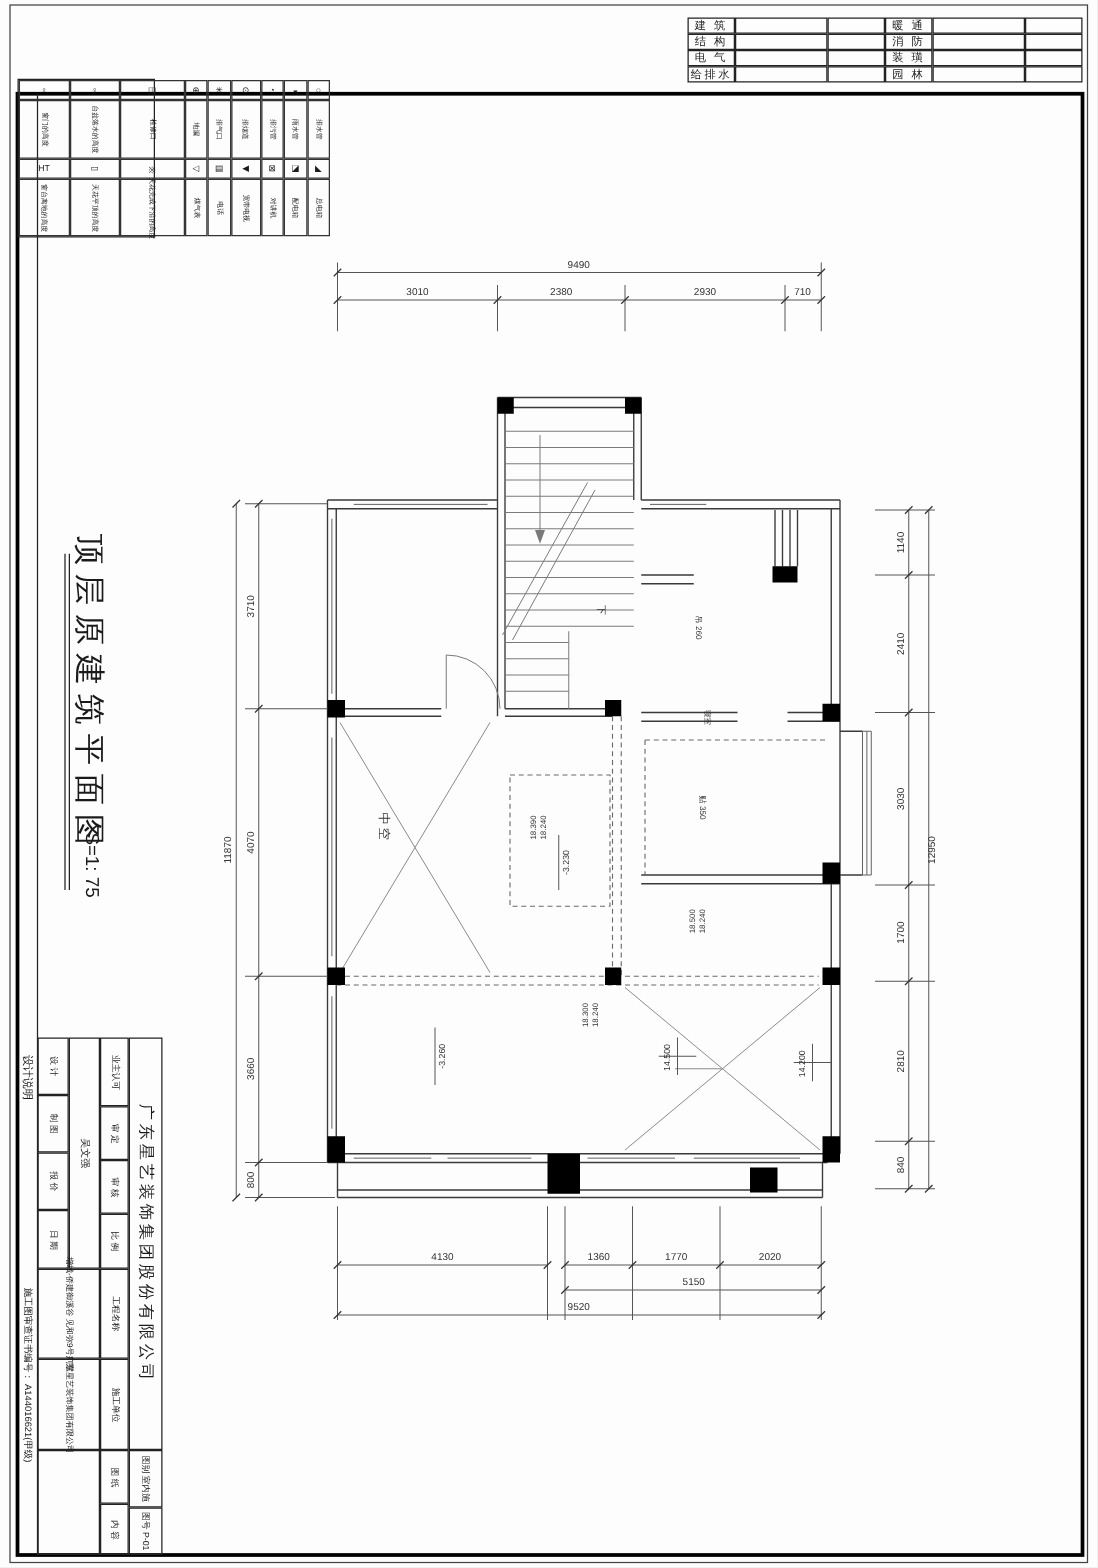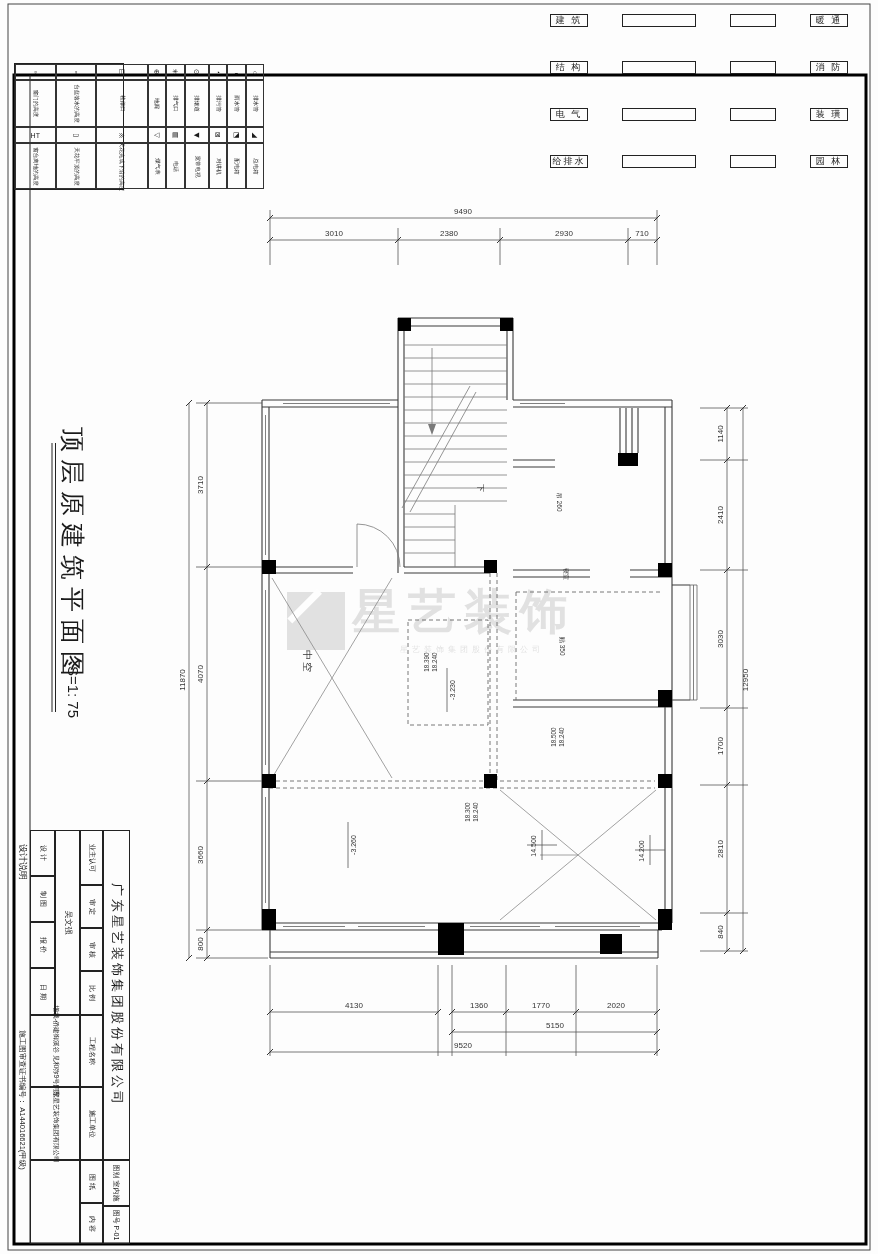--- a/index.html
+++ b/index.html
@@ -8,21 +8,21 @@
   .abs{position:absolute;}
   .cell{position:absolute;border:1px solid #222;box-sizing:border-box;display:flex;
         align-items:center;justify-content:center;overflow:visible;background:transparent;}
   .r90{transform:rotate(90deg);white-space:nowrap;display:inline-block;}
   .rot{position:absolute;transform:translate(-50%,-50%) rotate(90deg);white-space:nowrap;} .f65{font-size:6.5px;} .f7{font-size:7px;}
   .f75{font-size:7.5px;} .f8{font-size:8px;} .f9{font-size:9px;}
   .f13{font-size:13px;letter-spacing:3px;} .f15{font-size:15px;}
   .title-big{font-size:25px;letter-spacing:7px;font-weight:500;}
   
   #disc{left:550px;top:14px;width:316px;height:52px;display:grid;
-        grid-template-columns:38px 74px 46px 38px 74px 46px;grid-auto-rows:13px;gap:34px;}
+        grid-template-columns:38px 74px 46px 38px 74px 46px;grid-auto-rows:13px;}
   #disc div{border:1px solid #222;box-sizing:border-box;font-size:9px;display:flex;
         align-items:center;justify-content:center;letter-spacing:2px;}
   
   #legend{left:14px;top:63px;width:110px;height:127px;display:grid;
           grid-template-columns:repeat(9,1fr);border:1px solid #222;box-sizing:border-box;}
   .lcol{display:grid;grid-template-rows:16px 47px 16px 46px;}
   .lcol>div{border:0.5px solid #333;box-sizing:border-box;display:flex;align-items:center;
             justify-content:center;overflow:hidden;font-size:7px;}
   .lcol .lbl{font-size:5.5px;overflow:visible;}
   
@@ -33,27 +33,20 @@
   #wmtext{position:absolute;left:70px;top:8px;font-size:48px;font-weight:bold;
           color:#c6c6c6;letter-spacing:8px;}
   #wmsub{position:absolute;left:118px;top:72px;font-size:8px;color:#c6c6c6;letter-spacing:4px;}
   svg text{font-family:"Liberation Sans",sans-serif;fill:#333;}
 </style>
 </head>
 <body>
 
 <div id="sheet">
 
-  <div id="wm" class="abs">
-    <div id="wmlogo">
-        <i></i>
-      </div>
-    <div id="wmtext">星艺装饰</div>
-    <div id="wmsub">星艺装饰集团股份有限公司</div>
-  </div>
 
   <svg id="plansvg" class="abs" style="left:0;top:0" width="878" height="1254" viewBox="0 0 878 1254">
 
     <g>
       <rect x="8" y="4" width="862" height="1246" fill="none" stroke="#444" stroke-width="1"></rect>
       <rect x="14" y="75" width="852" height="1169" fill="none" stroke="#000" stroke-width="3"></rect>
       <path d="M30,75 V1244 M52,443 V712 M55.5,443 V712" stroke="#222" stroke-width="1" fill="none"></path>
     </g>
 
     <g stroke="#3a3a3a" stroke-width="1.1" fill="none">

